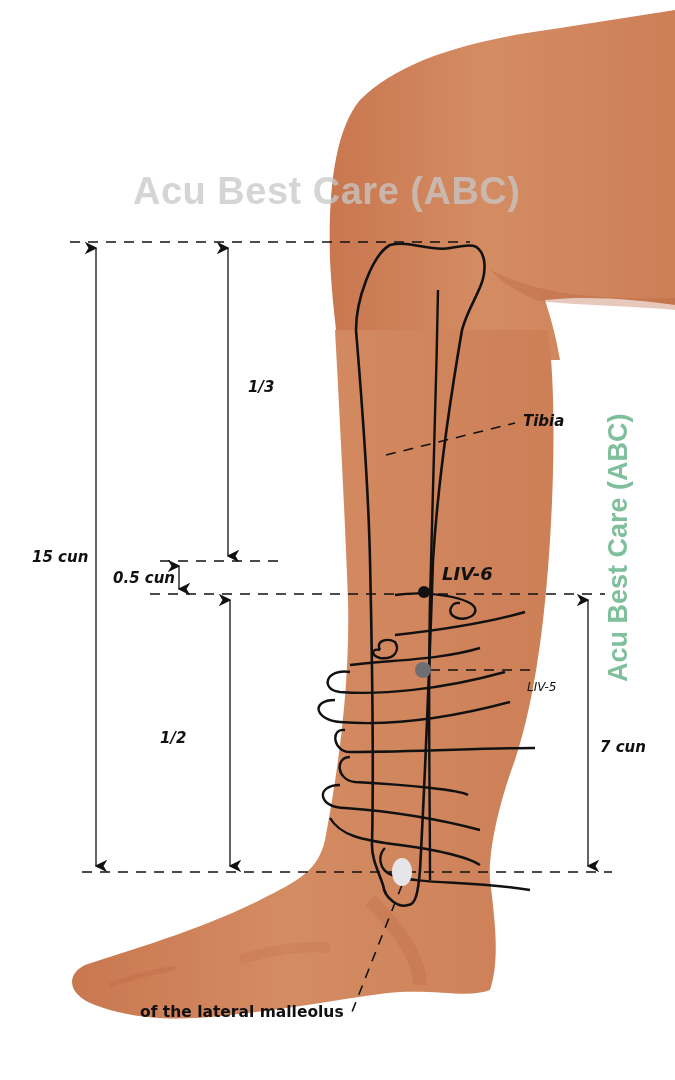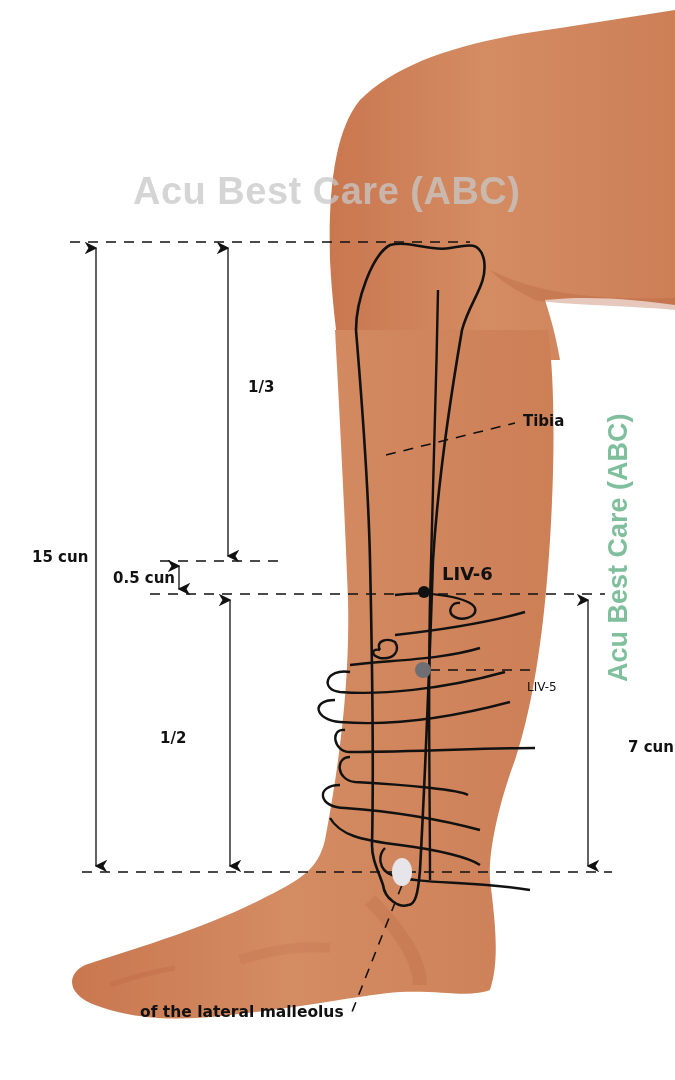--- a/index.html
+++ b/index.html
@@ -1,21 +1,21 @@
 <!DOCTYPE html>
 <html><head>
 <meta charset="utf-8">
 <style>
   html, body { margin: 0; padding: 0; background: #ffffff; }
   body { width: 675px; height: 1080px; position: relative; overflow: hidden;
          font-family: "DejaVu Sans", sans-serif; }
   #stage { position: absolute; left: 0; top: 0; width: 675px; height: 796px; }
   svg { position: absolute; left: 0; top: 0; }
   .lbl { position: absolute; color: #111; font-family: "DejaVu Sans", sans-serif;
-         font-weight: bold; white-space: nowrap; }
+         font-weight: bold; white-space: nowrap; font-style: italic; }
   .wm-top { position: absolute; left: 133px; top: 170px; font-family: "Liberation Sans", sans-serif;
             font-weight: bold; font-size: 38px; color: #c8c8c8; opacity: 0.75; letter-spacing: 0.5px; }
   .wm-side { position: absolute; left: 603px; top: 682px; transform-origin: 0 0; transform: rotate(-90deg);
              font-family: "Liberation Sans", sans-serif; font-weight: bold; font-size: 27px; color: #7fbf9c;
              white-space: nowrap; }
   .sz14 { font-size: 15px; }
   .sz13 { font-size: 12px; font-weight: normal; }
   .sz17 { font-size: 18px; }
   .footnote { position: absolute; left: 140px; top: 1000px; font-size: 15.5px; font-weight: bold;
               line-height: 25px; color: #111; }
@@ -100,21 +100,21 @@
     <ellipse cx="402" cy="872" rx="10" ry="14" fill="#e6e6ea"></ellipse>
   </svg>
 
   <div class="wm-top">Acu Best Care (ABC)</div>
   <div class="wm-side">Acu Best Care (ABC)</div>
 
   <div class="lbl sz14" style="left:32px; top:548px;">15 cun</div>
   <div class="lbl sz14" style="left:248px; top:378px;">1/3</div>
   <div class="lbl sz14" style="left:113px; top:569px;">0.5 cun</div>
   <div class="lbl sz14" style="left:160px; top:713px;margin-top:16px;">1/2</div>
-  <div class="lbl sz14" style="left:628px; top:738px;">7 cun</div>
+  <div class="lbl sz14" style="left:600px; top:738px;">7 cun</div>
   <div class="lbl sz14" style="left:523px; top:412px;">Tibia</div>
   <div class="lbl sz17" style="left:442px; top:563px;">LIV-6</div>
   <div class="lbl sz13" style="left:527px; top:680px;">LIV-5</div>
 
   <div class="footnote">
     <div>of the lateral malleolus</div>
   </div>
 </div>
 
 </body></html>

